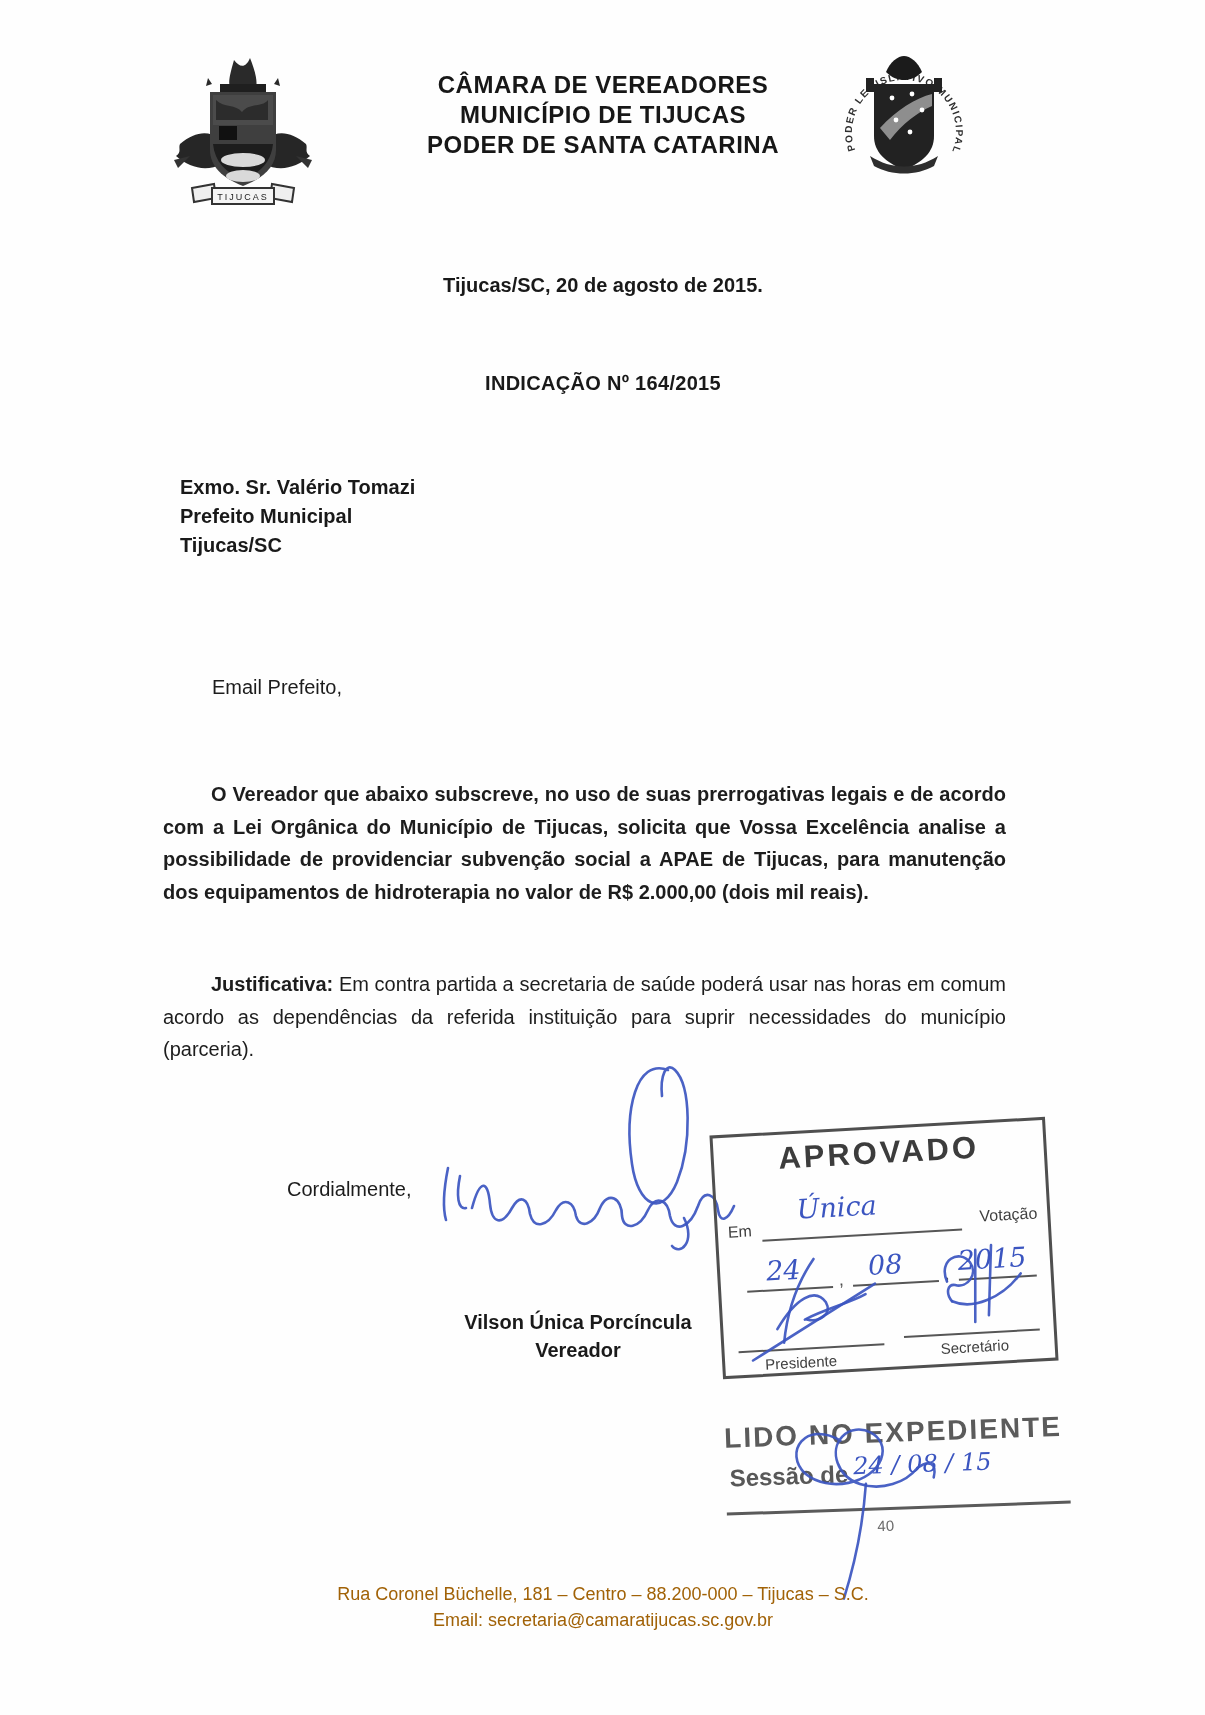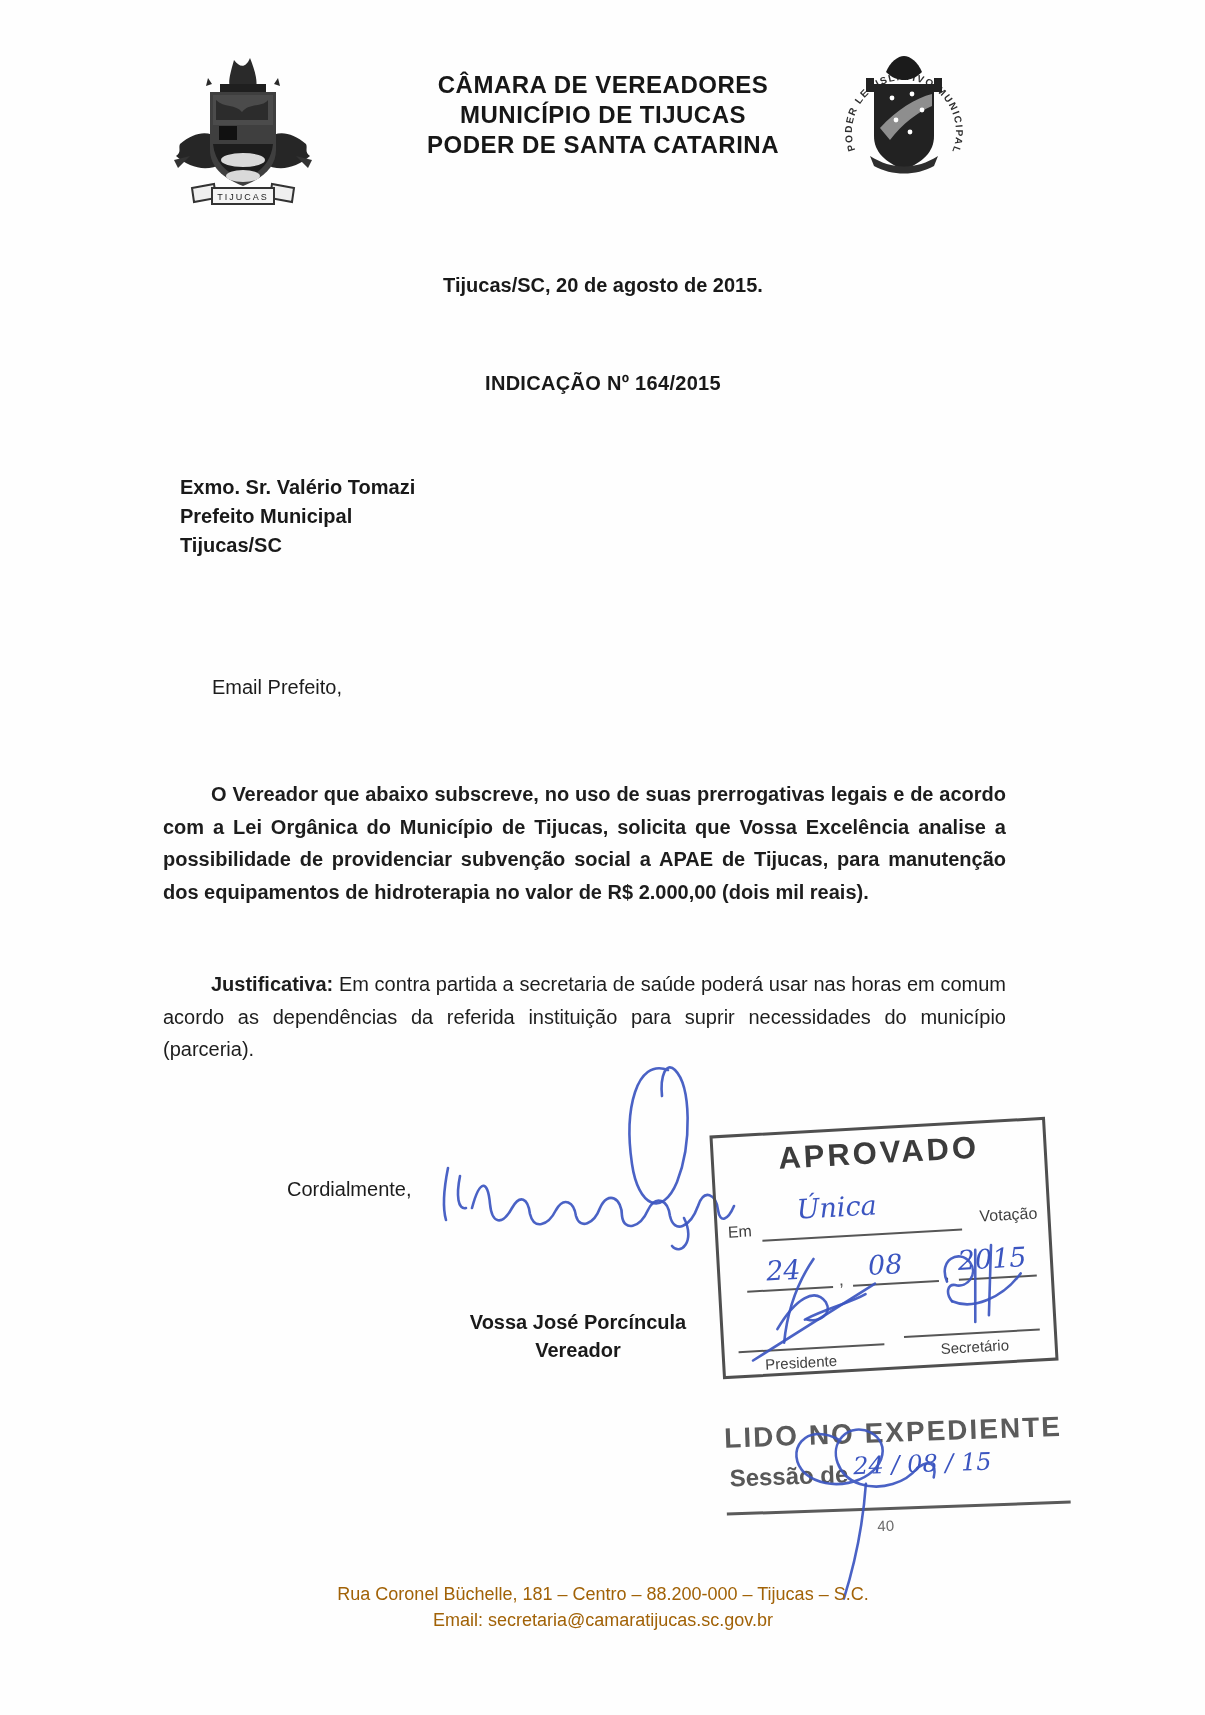--- a/index.html
+++ b/index.html
@@ -149,21 +149,21 @@
 
 <svg class="abs pen-stroke" style="left:432px;top:1056px;" width="310" height="210" viewBox="0 0 310 210">
   <path d="M236,14 C204,2 192,54 200,108 C206,150 230,162 245,126 C260,88 259,30 243,14 C234,5 228,20 230,40"></path>
   <path d="M16,112 C12,132 10,150 14,164"></path>
   <path d="M28,120 C24,140 26,154 34,152"></path>
   <path d="M40,152 C48,122 56,124 58,148 C60,168 70,170 80,152 C88,138 96,142 98,158 C102,174 116,170 124,154 C132,140 142,146 144,160 C148,174 162,168 168,152 C176,134 190,142 190,160 C192,176 208,172 216,154 C224,138 236,144 238,160 C242,178 258,172 266,150 C272,132 284,138 286,154 C288,168 296,164 302,150"></path>
   <path d="M252,162 C264,186 248,200 240,190"></path>
 </svg>
 
 <div class="abs signer">
-  <div>Vossa José Porcíncula</div>
+  <div>Vilson Única Porcíncula</div>
   <div>Vereador</div>
 </div>
 
 <div class="abs stamp-aprovado">
   <div class="abs title">APROVADO</div>
 
   <div class="abs em-row">
     <span class="abs em-label">Em</span>
     <span class="abs em-line st-line"></span>
     <span class="abs em-value pen">Única</span>

